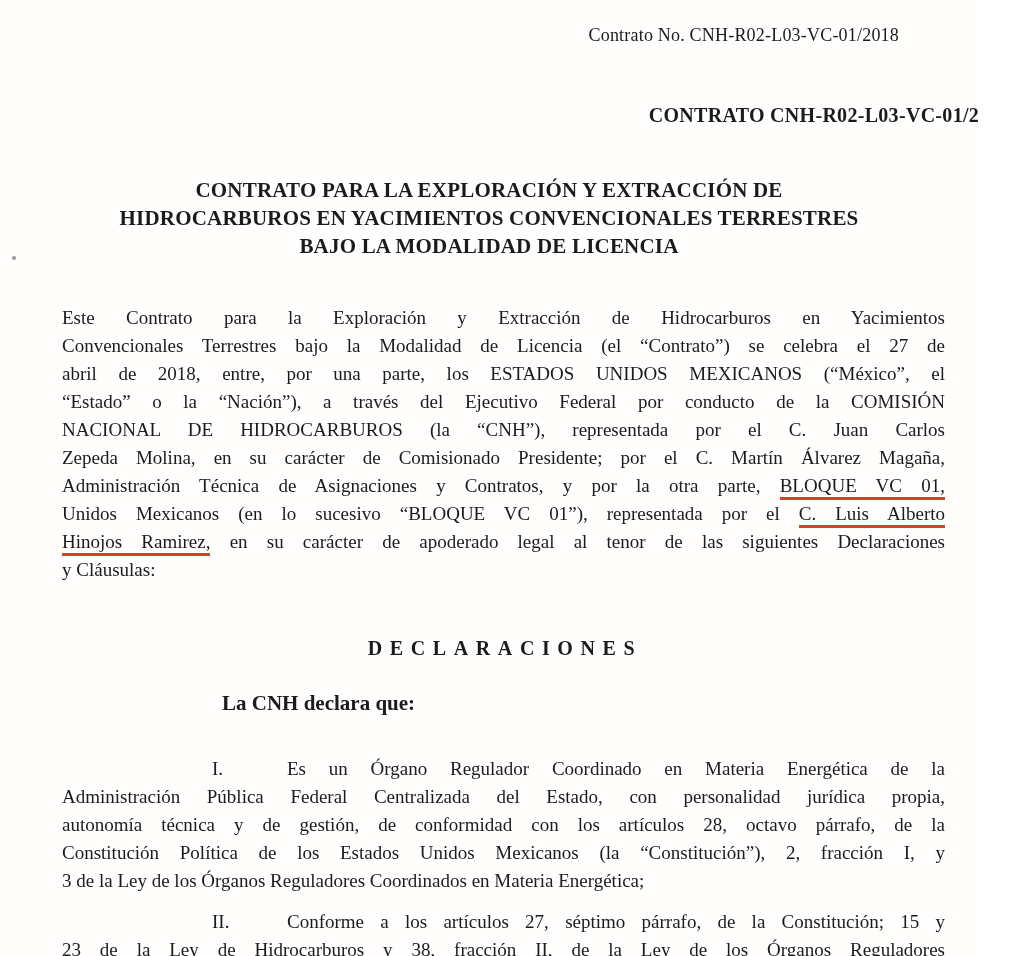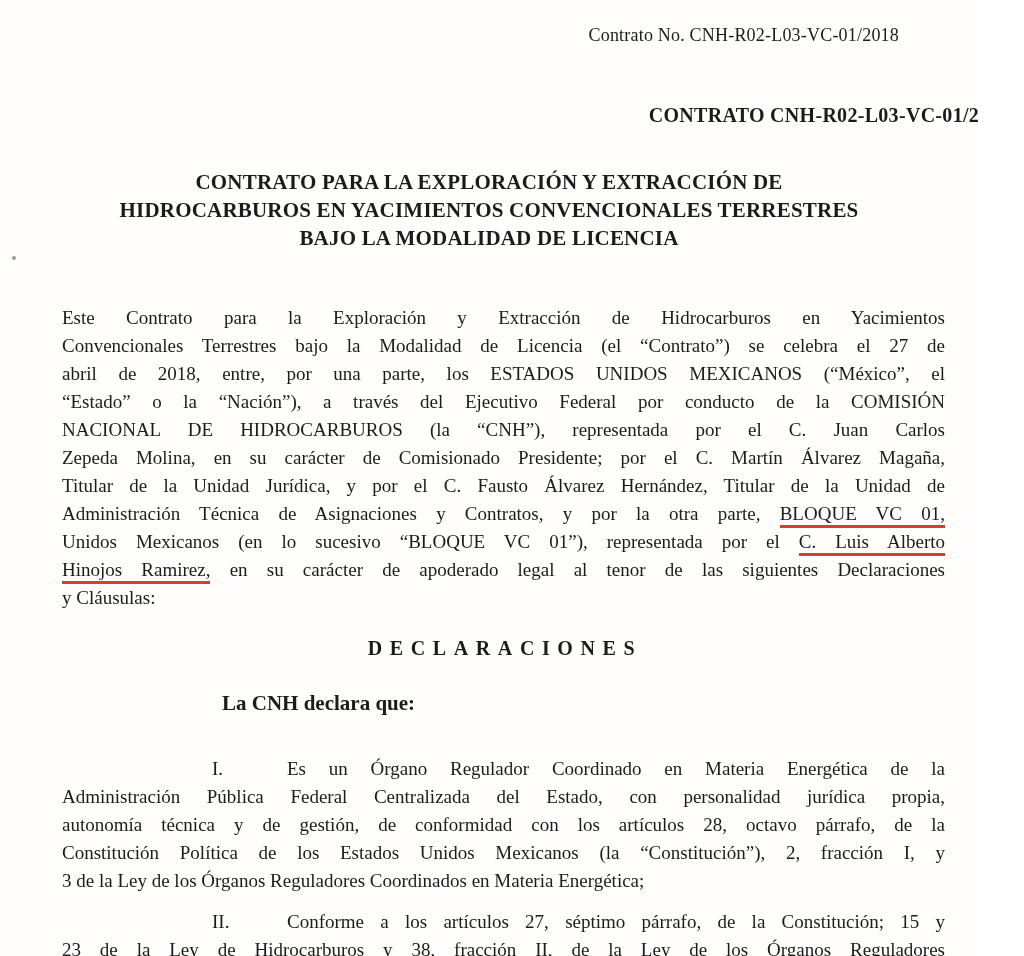--- a/index.html
+++ b/index.html
@@ -25,21 +25,21 @@
     left: 0;
     width: 100%;
     text-align: right;
     font-weight: bold;
     font-size: 20px;
     letter-spacing: 0.3px;
     padding-left: 32px;
   }
   .doc-subtitle {
     position: absolute;
-    top: 168px;
+    top: 176px;
     left: 0;
     width: 100%;
     text-align: center;
     font-weight: bold;
     font-size: 21px;
     line-height: 28px;
     letter-spacing: 0.2px;
   }
   .para {
     position: absolute;
@@ -111,21 +111,20 @@
 
   <div class="artifact-dot"></div>
 
   <div class="para" id="opening-paragraph">
       <div class="tline"><span>Este Contrato para la Exploración y Extracción de Hidrocarburos en Yacimientos</span></div>
       <div class="tline"><span>Convencionales Terrestres bajo la Modalidad de Licencia (el “Contrato”) se celebra el 27 de</span></div>
       <div class="tline"><span>abril de 2018, entre, por una parte, los ESTADOS UNIDOS MEXICANOS (“México”, el</span></div>
       <div class="tline"><span>“Estado” o la “Nación”), a través del Ejecutivo Federal por conducto de la COMISIÓN</span></div>
       <div class="tline"><span>NACIONAL DE HIDROCARBUROS (la “CNH”), representada por el C. Juan Carlos</span></div>
       <div class="tline"><span>Zepeda Molina, en su carácter de Comisionado Presidente; por el C. Martín Álvarez Magaña,</span></div>
-      <div class="tline"><span>Titular de la Unidad Jurídica, y por el C. Fausto Álvarez Hernández, Titular de la Unidad de</span></div>
       <div class="tline"><span>Administración Técnica de Asignaciones y Contratos, y por la otra parte, </span><span class="hl">BLOQUE VC 01,</span></div>
       <div class="tline"><span>Unidos Mexicanos (en lo sucesivo “BLOQUE VC 01”), representada por el </span><span class="hl">C. Luis Alberto</span></div>
       <div class="tline"><span class="hl">Hinojos Ramirez,</span><span> en su carácter de apoderado legal al tenor de las siguientes Declaraciones</span></div>
       <div class="tline last"><span>y Cláusulas:</span></div>
     </div>
 
   <div class="decl-heading">DECLARACIONES</div>
 
   <div class="decl-intro">La CNH declara que:</div>
 

